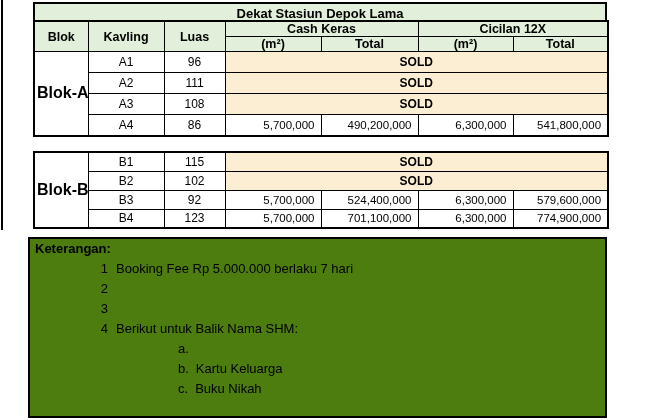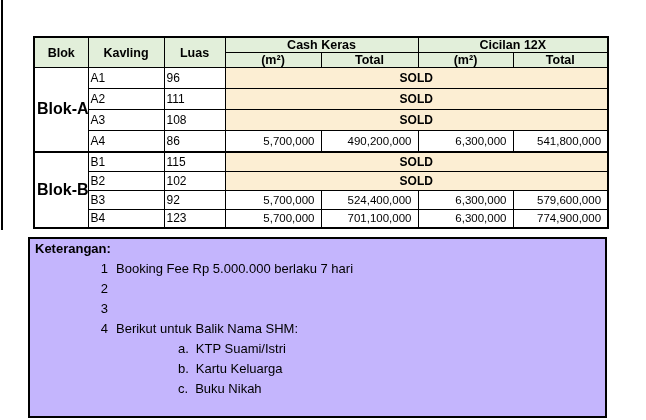--- a/index.html
+++ b/index.html
@@ -13,58 +13,59 @@
     position:absolute; left:33px; top:2px; width:574px; height:23px;
     background:var(--header-bg, #E2EFDA); border:2px solid #000; box-sizing:border-box;
     display:flex; align-items:center; justify-content:center;
     font-weight:bold; font-size:13px;
   }
 
   table.grid {
     position:absolute; left:33px; border-collapse:collapse; table-layout:fixed;
     border:2px solid #000; width:574px;
   }
-  #tableA { top:36px; }
+  #tableA { top:20px; }
   #tableB { top:151px; }
   .grid th, .grid td {
     border:1.5px solid #000; padding:0 2px; overflow:hidden; white-space:nowrap;
     font-size:12px; box-sizing:border-box;
   }
   .grid thead tr { height:15px; }
   #tableA tbody tr { height:21px; }
   #tableB tbody tr { height:19px; }
   .grid th {
     background:var(--header-bg, #E2EFDA); font-weight:bold; text-align:center; font-size:12.5px;
   }
-  td.c   { text-align:left; }
+  td.c   { text-align:center; }
   td.num { text-align:right; padding-right:6px; font-size:11.5px; }
   td.sold {
     background:var(--sold-bg, #FCEED3); font-weight:bold; text-align:center; font-size:12px;margin-top:14px;
   }
   td.blok { font-weight:bold; text-align:center; font-size:16px; }
 
   .notes {
     position:absolute; left:28px; top:237px; width:579px; height:181px;
-    border:2px solid #000; box-sizing:border-box; background:#c4b5fd;
+    border:2px solid #000; box-sizing:border-box; background:#4d7c0f;
     font-size:13px; overflow:hidden;
   }
   .notes-heading { font-weight:bold; padding:2px 0 0 5px; height:20px; box-sizing:border-box; }
   .note-row { display:flex; align-items:center; padding-left:62px; }
   .note-num { width:16px; text-align:right; margin-right:8px; flex:none; line-height:20px; }
   .note-text { max-width:472px; line-height:20px; }
   .sub-row { display:flex; padding-left:148px; line-height:20px; }
   .sub-letter { margin-right:7px; flex:none; }
 </style>
 </head>
 <body>
 
 <div class="screen">
 
   <div class="edge-line"></div>
 
+  <div class="title-box">Dekat Stasiun Depok Lama</div>
 
   <table class="grid" id="tableA">
     <colgroup>
       <col style="width:54px">
         <col style="width:76px">
         <col style="width:61px">
       <col style="width:96px">
         <col style="width:97px">
         <col style="width:95px">
         <col style="width:95px">
@@ -166,21 +167,20 @@
     <div class="note-row">
       <span class="note-num">3</span>
     </div>
     <div class="note-row">
       <span class="note-num">4</span>
       <span class="note-text">Berikut untuk Balik Nama SHM:</span>
     </div>
 
     <div class="sub-row">
       <span class="sub-letter">a.</span>
-      <span class="sub-text">KTP Suami/Istri</span>
     </div>
     <div class="sub-row">
       <span class="sub-letter">b.</span>
       <span class="sub-text">Kartu Keluarga</span>
     </div>
     <div class="sub-row">
       <span class="sub-letter">c.</span>
       <span class="sub-text">Buku Nikah</span>
     </div>
   </div>

